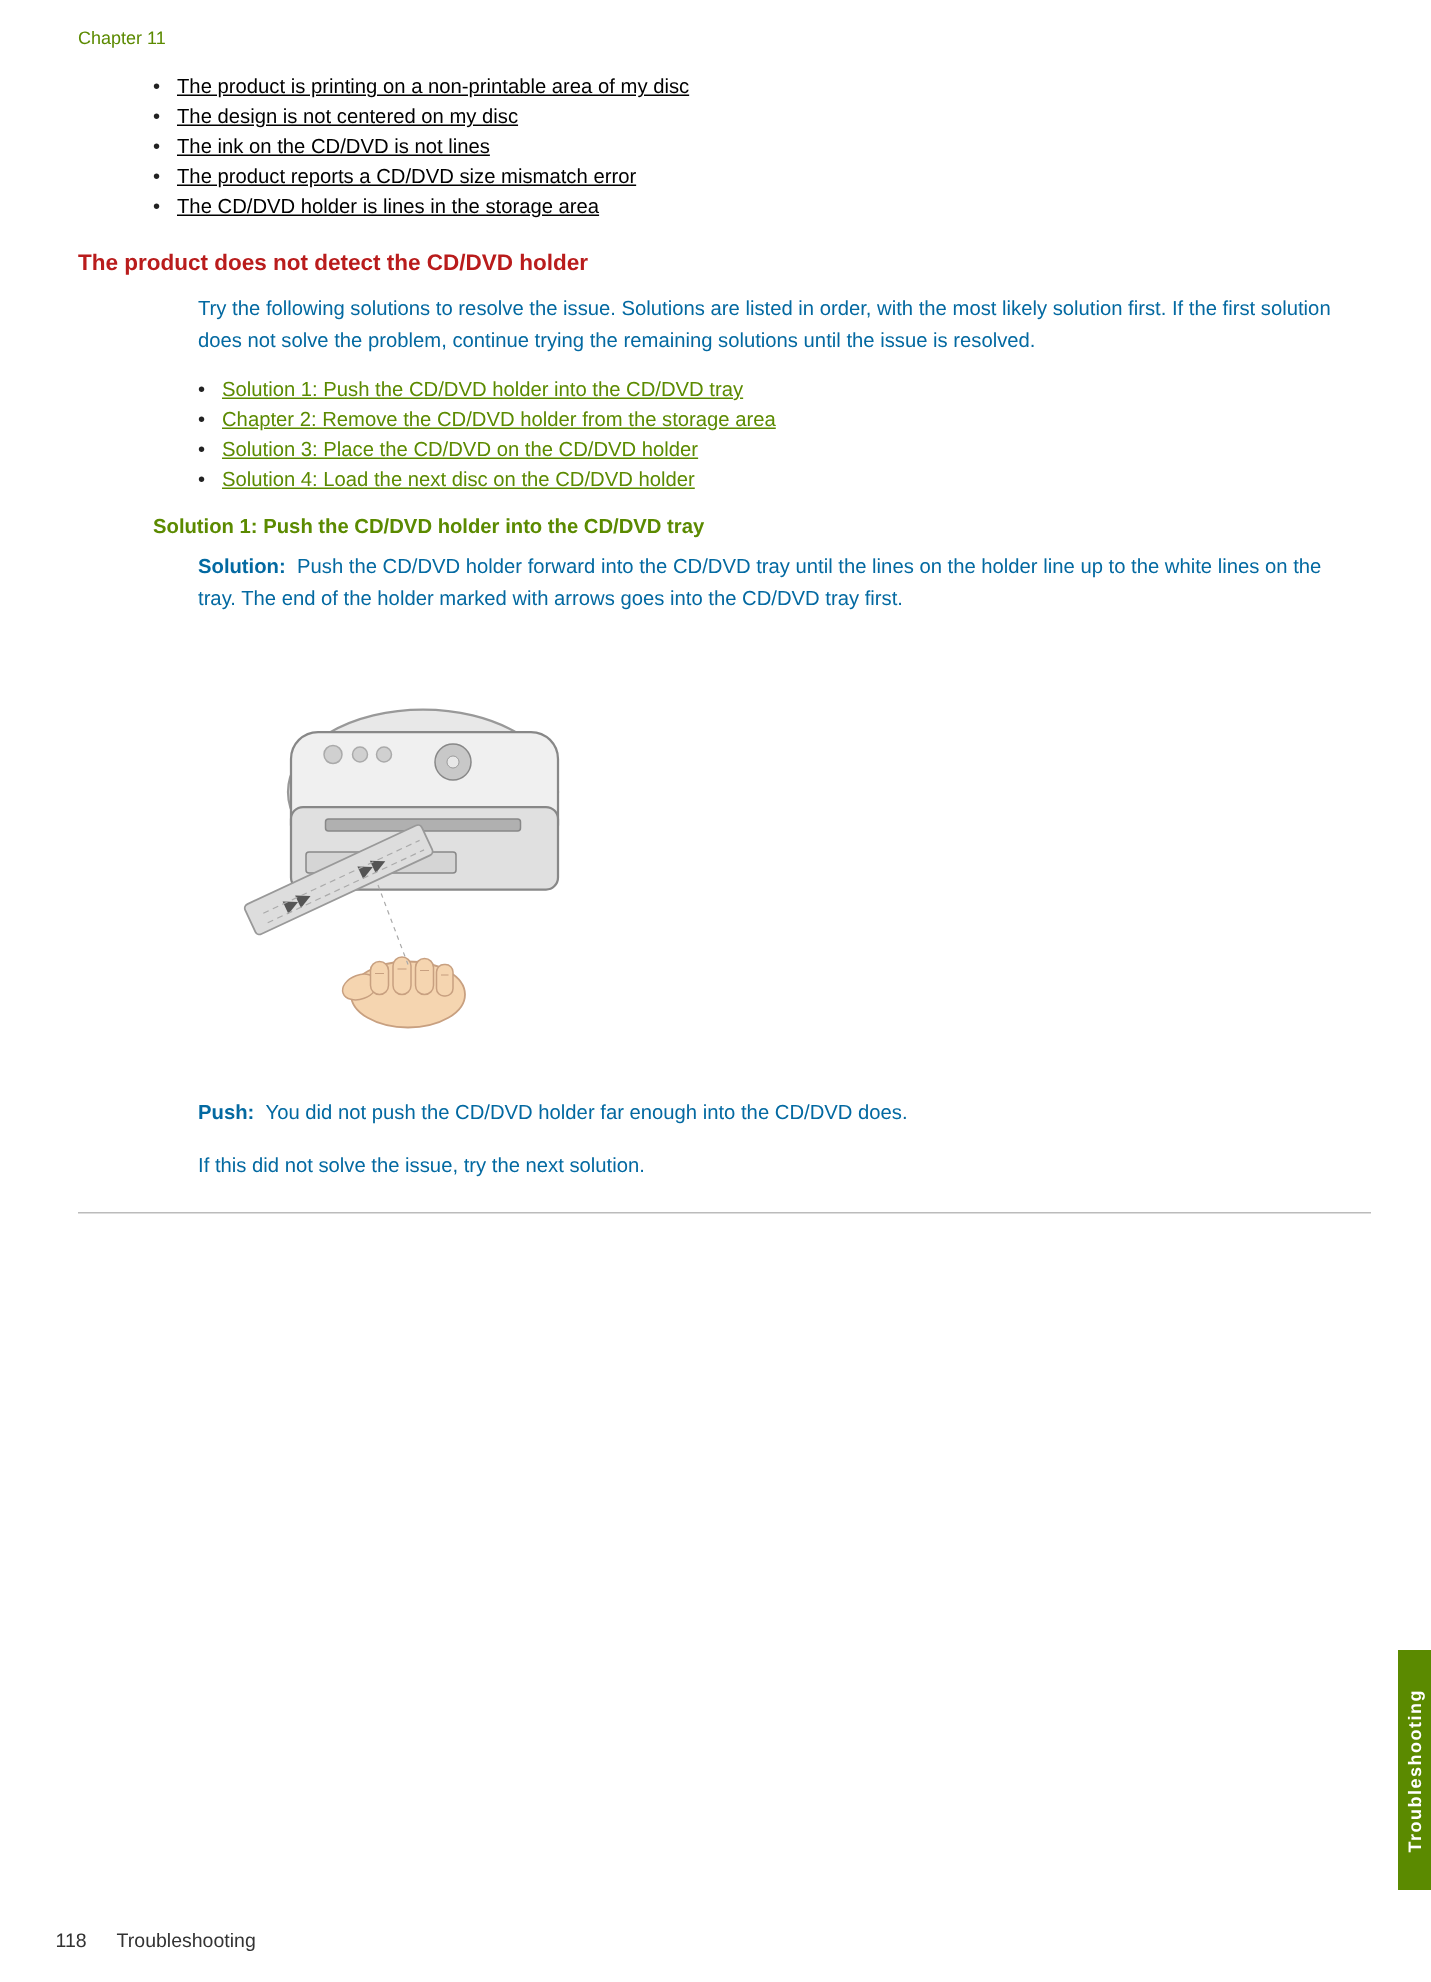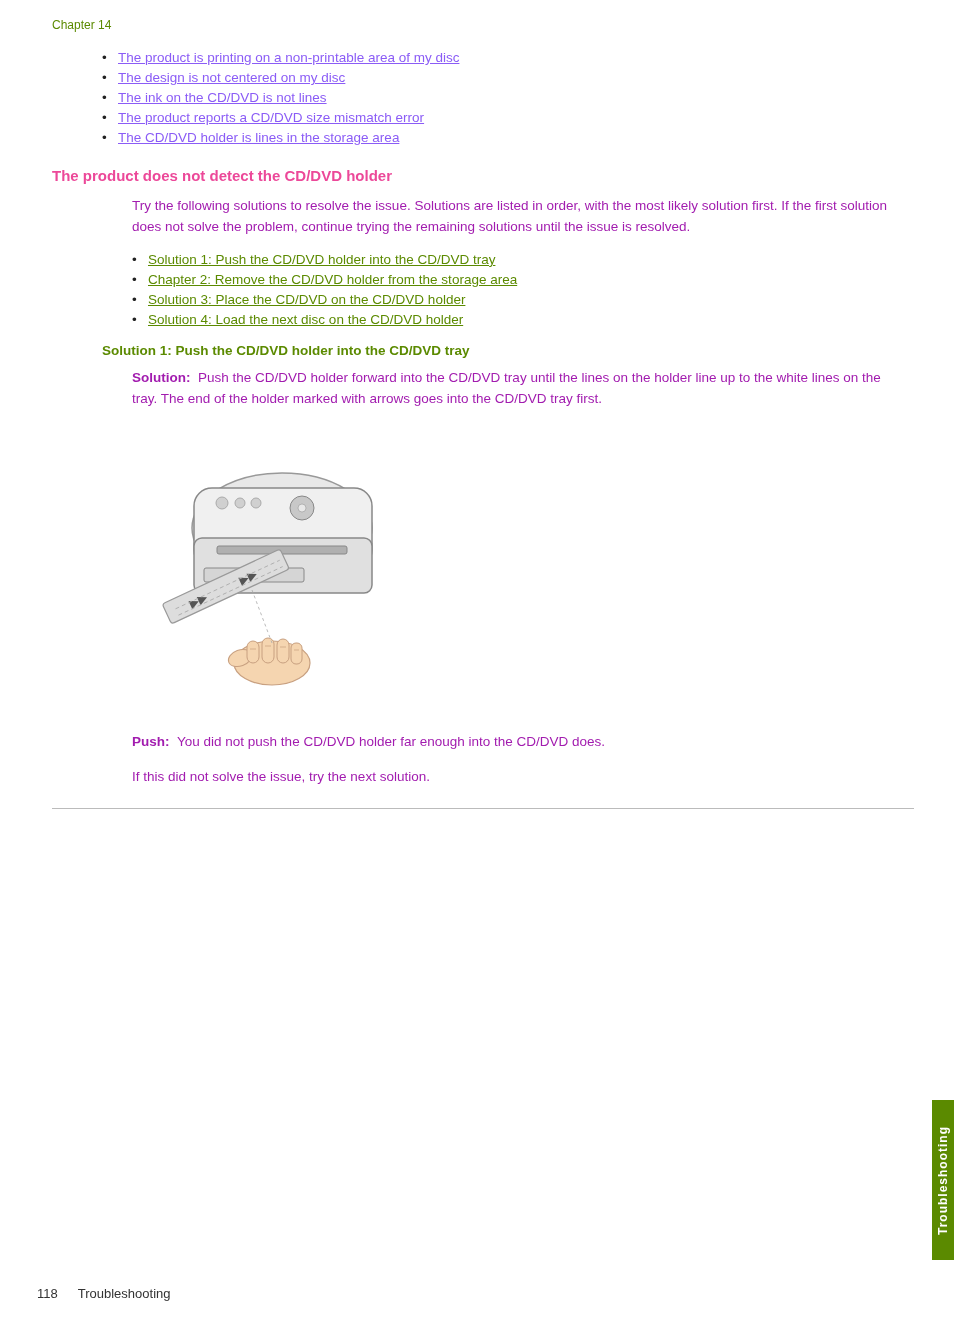--- a/index.html
+++ b/index.html
@@ -42,46 +42,46 @@
     }
 
     .bullet-list li::before {
       content: '•';
       position: absolute;
       left: 0;
       color: #222;
     }
 
     .bullet-list li a {
-      color: #8b5cf6;
+      color: #000000;
       cursor: pointer;
     }
 
     .section-heading {
       font-size: 15px;
       font-weight: bold;
-      color: #ec4899;
+      color: #b91c1c;
       margin-bottom: 12px;
     }
 
     .subsection-heading {
       font-size: 13.5px;
       font-weight: bold;
       color: #5b8a00;
       margin-bottom: 10px;
       margin-left: 50px;
     }
 
     .body-text {
       margin-left: 80px;
       margin-right: 20px;
       margin-bottom: 14px;
       font-size: 13.5px;
       line-height: 1.55;
-      color: #a21caf;
+      color: #0369a1;
     }
 
     .body-text strong {
       font-weight: bold;
     }
 
     .inner-bullet-list {
       list-style: none;
       padding: 0;
       margin: 0 0 16px 80px;
@@ -168,21 +168,21 @@
       text-orientation: mixed;
       transform: rotate(180deg);
       letter-spacing: 1px;
     }
   </style>
 </head>
 <body>
 
 <div class="page-content">
 
-  <div class="chapter-label">Chapter 14</div>
+  <div class="chapter-label">Chapter 11</div>
 
   <ul class="bullet-list">
     <li><a href="#">The product is printing on a non-printable area of my disc</a></li>
     <li><a href="#">The design is not centered on my disc</a></li>
     <li><a href="#">The ink on the CD/DVD is not lines</a></li>
     <li><a href="#">The product reports a CD/DVD size mismatch error</a></li>
     <li><a href="#">The CD/DVD holder is lines in the storage area</a></li>
   </ul>
 
   <div class="section-heading">The product does not detect the CD/DVD holder</div>

